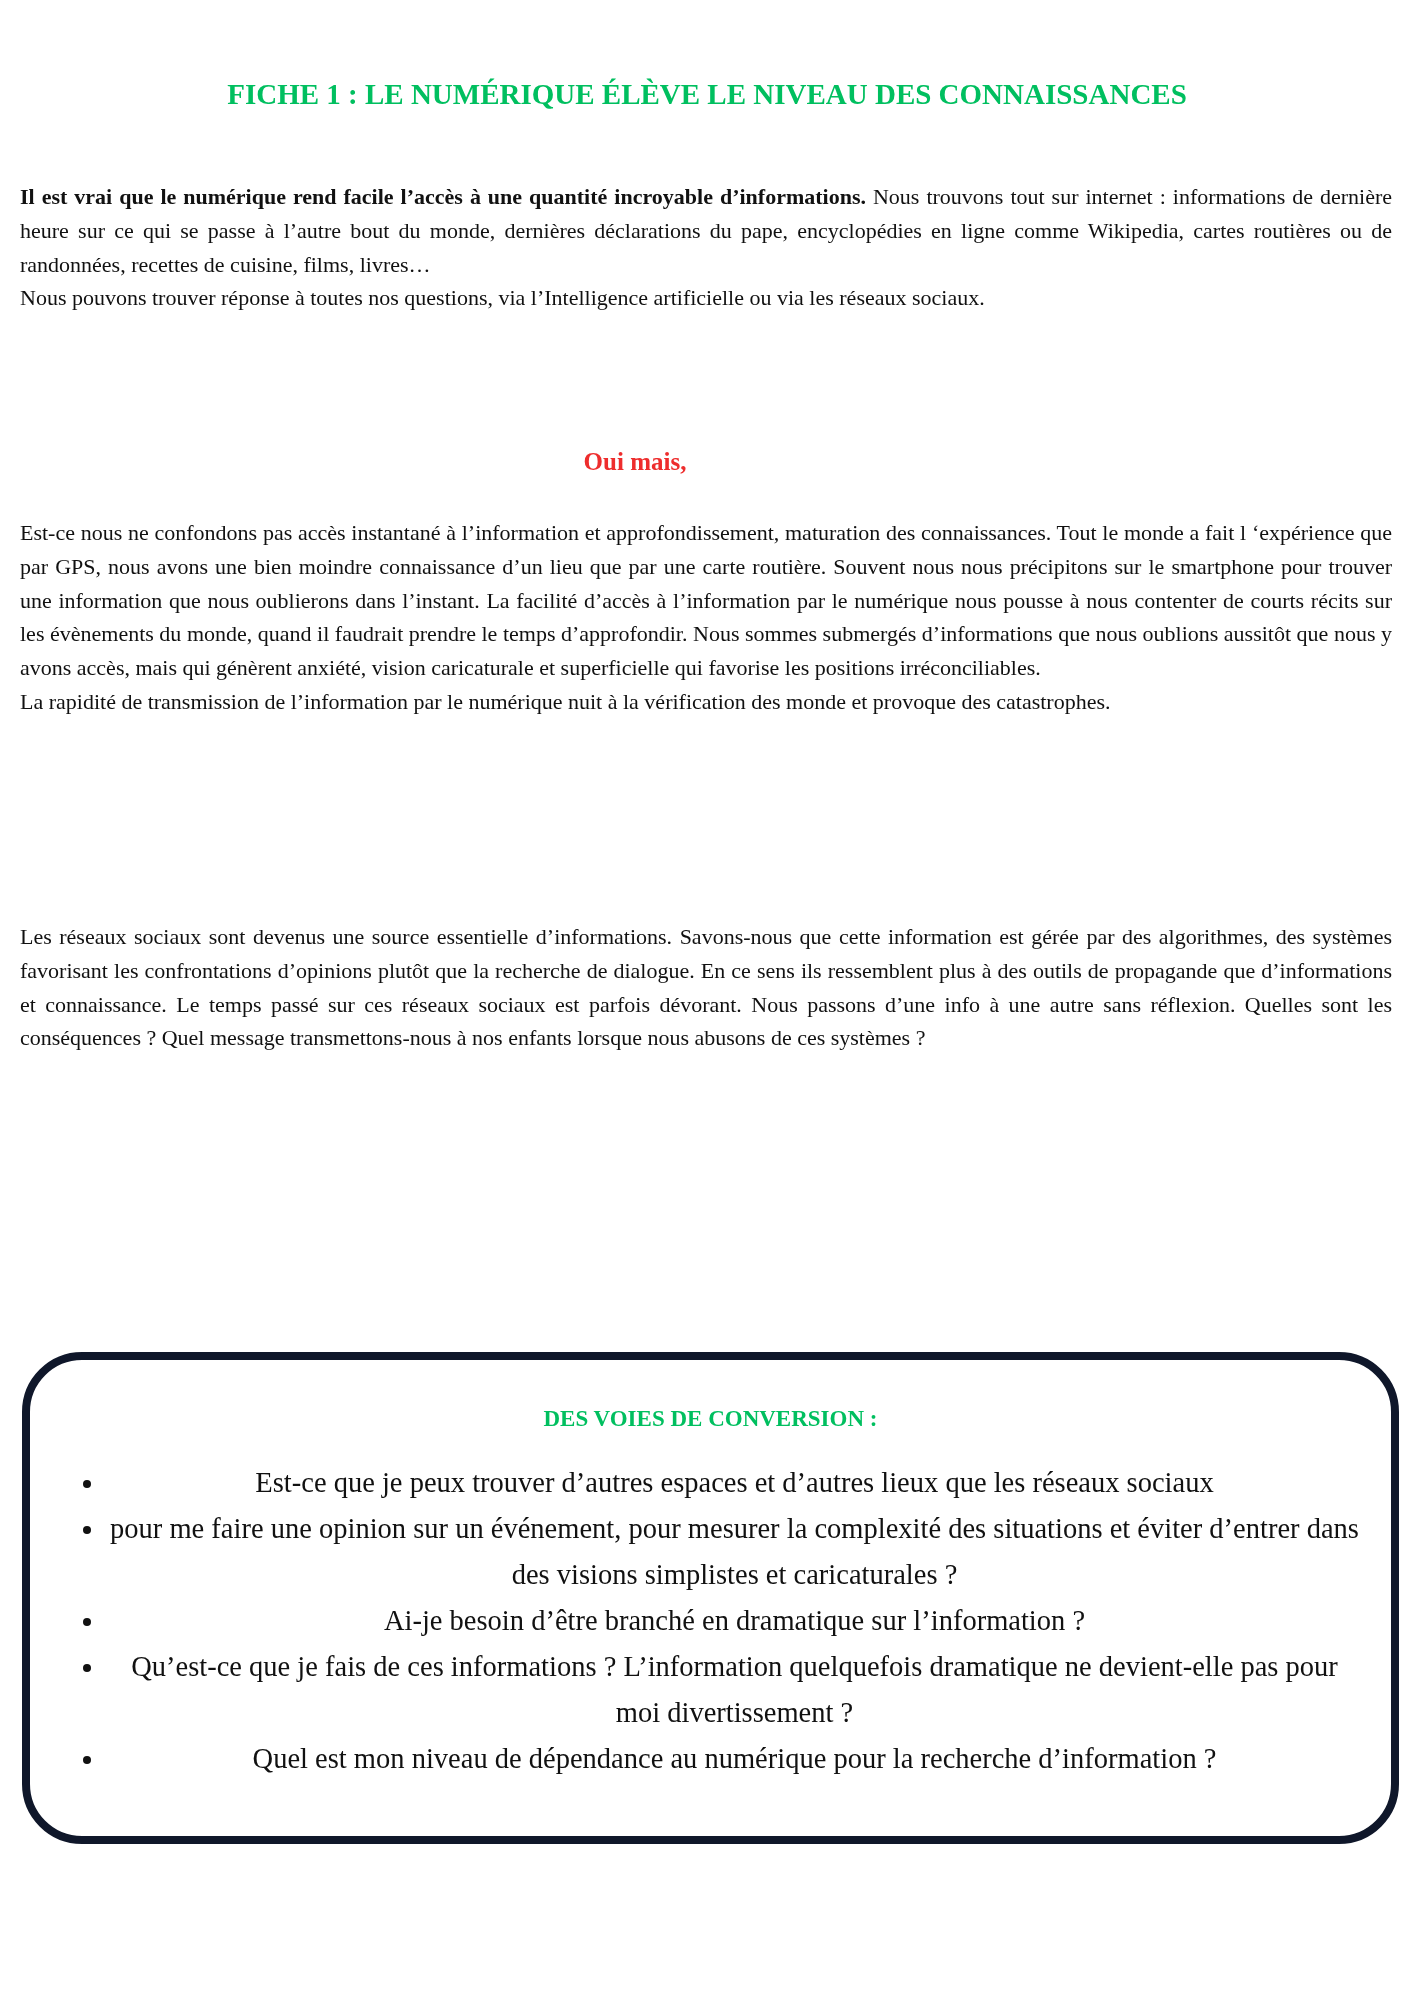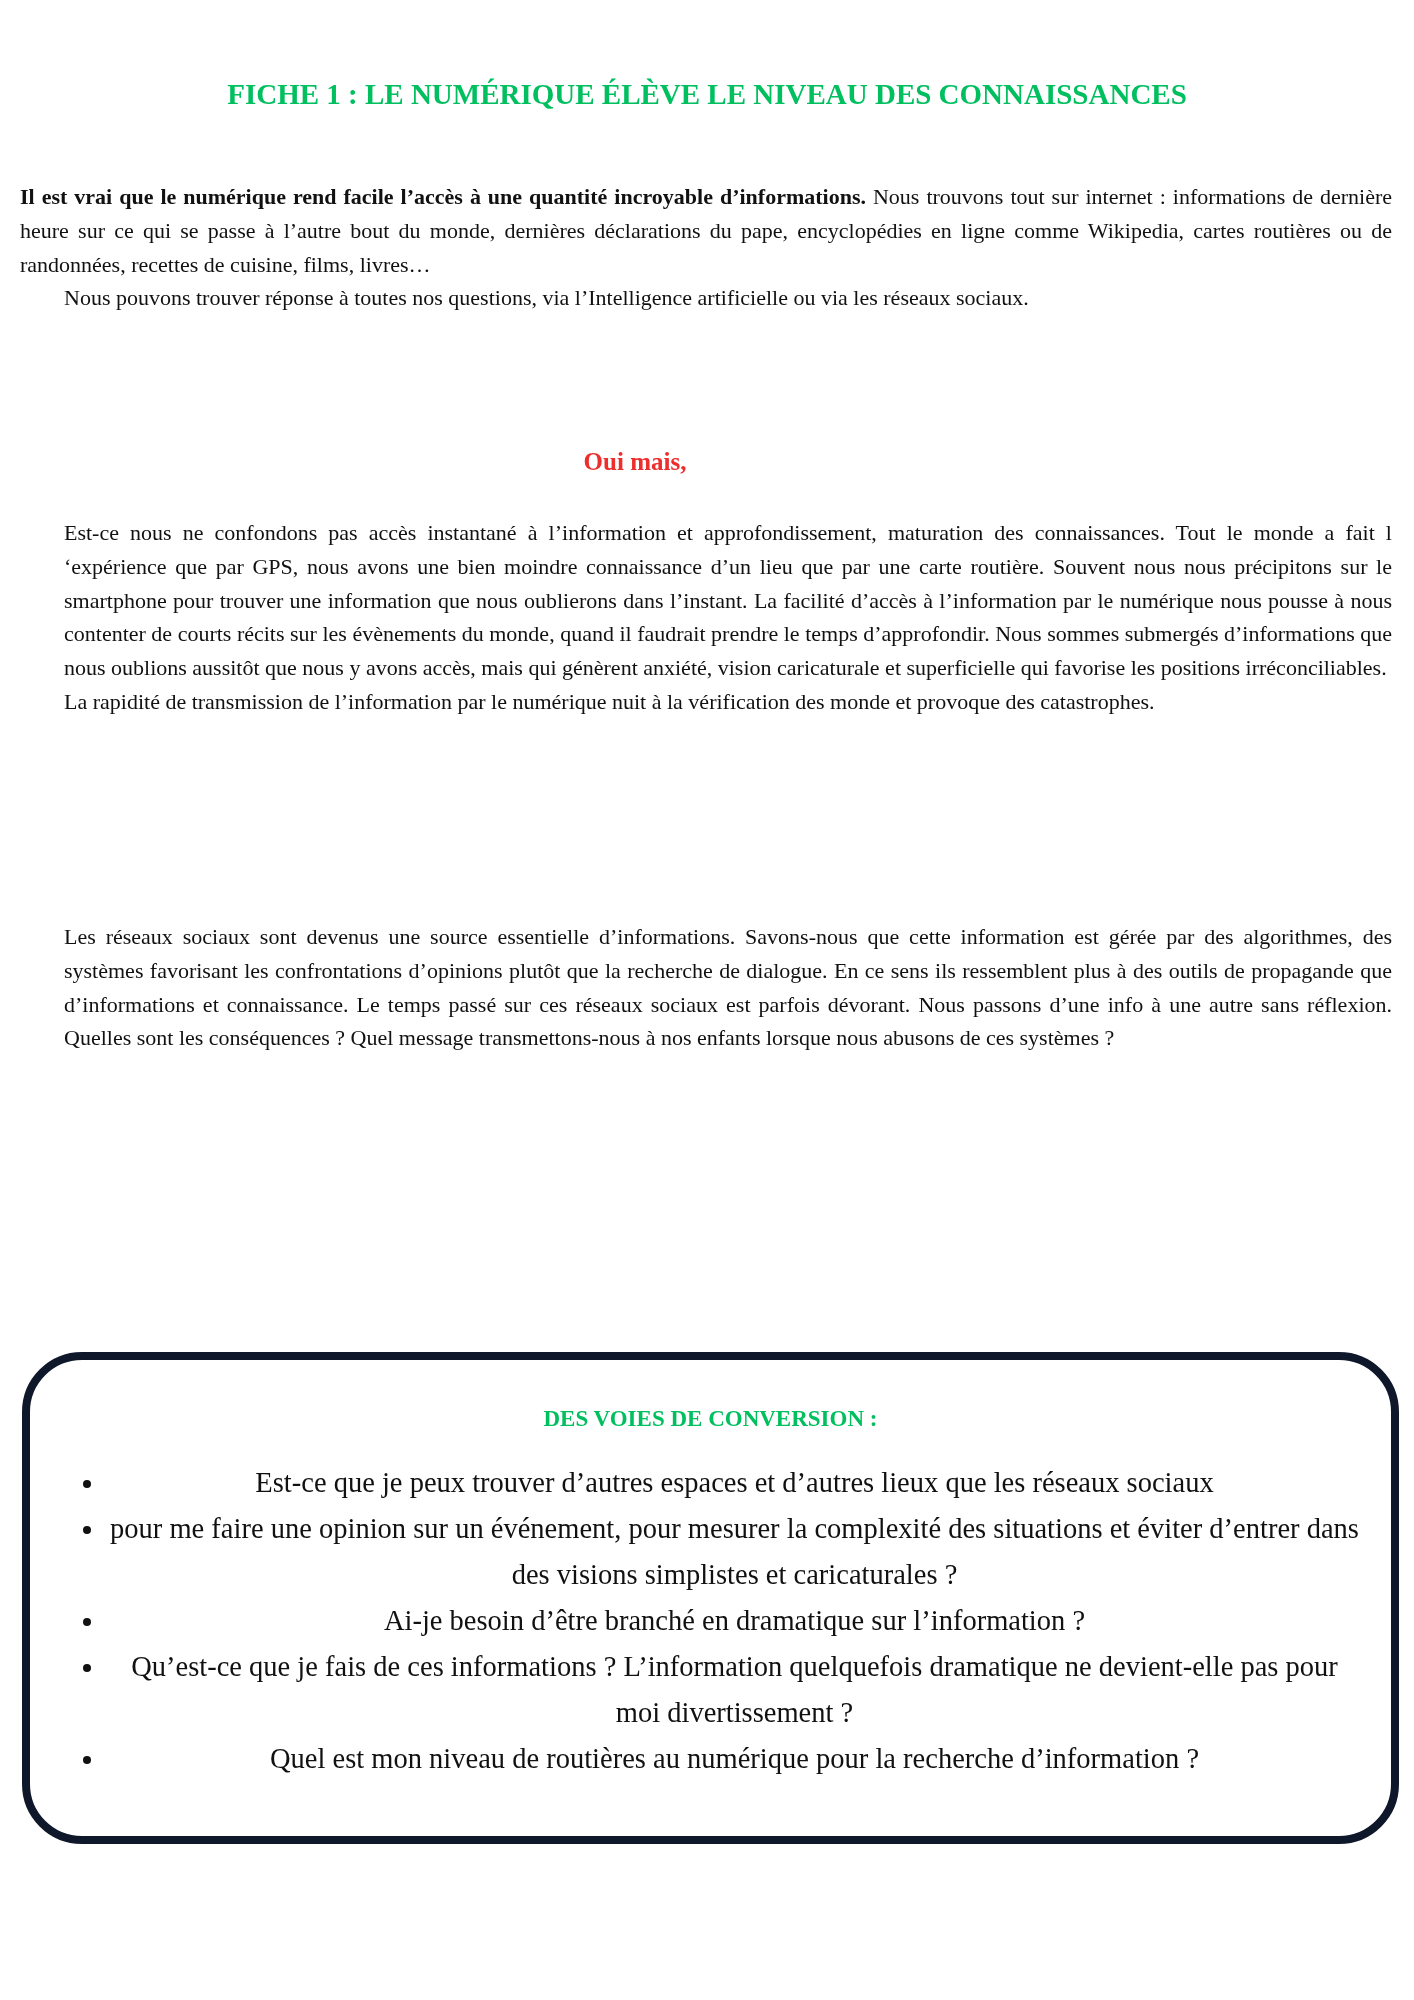--- a/index.html
+++ b/index.html
@@ -4,21 +4,21 @@
 <style>
   html, body { margin: 0; padding: 0; background: #ffffff; }
   body { width: 1414px; height: 2000px; position: relative; overflow: hidden;
          font-family: "DejaVu Serif", "Liberation Serif", serif; color: #111; }
   .title { position: absolute; top: 78px; left: 0; width: 1414px; text-align: center;
            font-family: "Liberation Serif", serif; font-weight: bold; font-size: 29px;
            color: #00bf5f; letter-spacing: 0px; }
   .para { position: absolute; left: 20px; width: 1372px; font-family: "Liberation Serif", serif;
           font-size: 22px; line-height: 33.8px; text-align: justify; margin: 0; }
   .para p { margin: 0; text-align: justify; }
-  .para p.last { text-align-last: left; margin-left: 44px; }
+  .para p.last { text-align-last: left; }
   .bold { font-weight: bold; }
   #intro { top: 180px; }
   .ouimais { position: absolute; top: 448px; left: 0; width: 1270px; text-align: center;
              font-family: "Liberation Serif", serif; font-weight: bold; font-size: 25px; color: #ee2d2d; }
   #p2 { top: 516px; }
   #p3 { top: 920px; }
   .box { position: absolute; left: 22px; top: 1352px; width: 1361px; height: 476px;
          border: 8px solid #0f172a; border-radius: 60px; box-sizing: content-box; }
   .box-title { position: absolute; top: 46px; left: 0; width: 100%; text-align: center;
                font-family: "Liberation Serif", serif; font-weight: bold; font-size: 23px; color: #00bf5f; }
@@ -47,15 +47,15 @@
   <p class="last">Les réseaux sociaux sont devenus une source essentielle d’informations. Savons-nous que cette information est gérée par des algorithmes, des systèmes favorisant les confrontations d’opinions plutôt que la recherche de dialogue. En ce sens ils ressemblent plus à des outils de propagande que d’informations et connaissance. Le temps passé sur ces réseaux sociaux est parfois dévorant. Nous passons d’une info à une autre sans réflexion. Quelles sont les conséquences ? Quel message transmettons-nous à nos enfants lorsque nous abusons de ces systèmes ?</p>
 </div>
 
 <div class="box">
   <div class="box-title">DES VOIES DE CONVERSION :</div>
   <ul>
     <li>Est-ce que je peux trouver d’autres espaces et d’autres lieux que les réseaux sociaux</li>
     <li>pour me faire une opinion sur un événement, pour mesurer la complexité des situations et éviter d’entrer dans des visions simplistes et caricaturales ?</li>
     <li>Ai-je besoin d’être branché en dramatique sur l’information ?</li>
     <li>Qu’est-ce que je fais de ces informations ? L’information quelquefois dramatique ne devient-elle pas pour moi divertissement ?</li>
-    <li>Quel est mon niveau de routières au numérique pour la recherche d’information ?</li>
+    <li>Quel est mon niveau de dépendance au numérique pour la recherche d’information ?</li>
   </ul>
 </div>
 
 </body></html>

